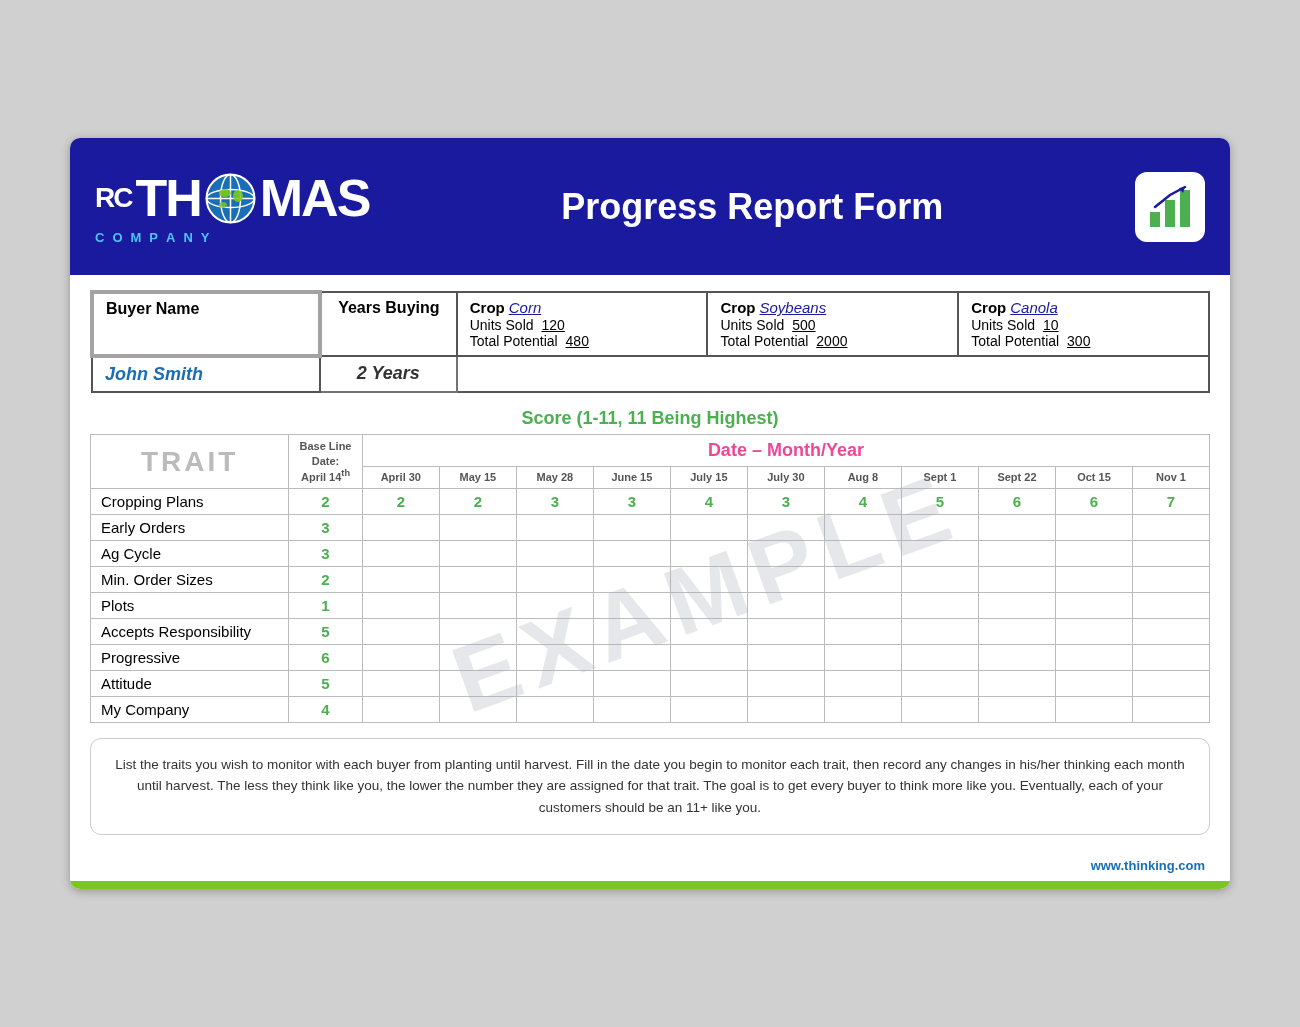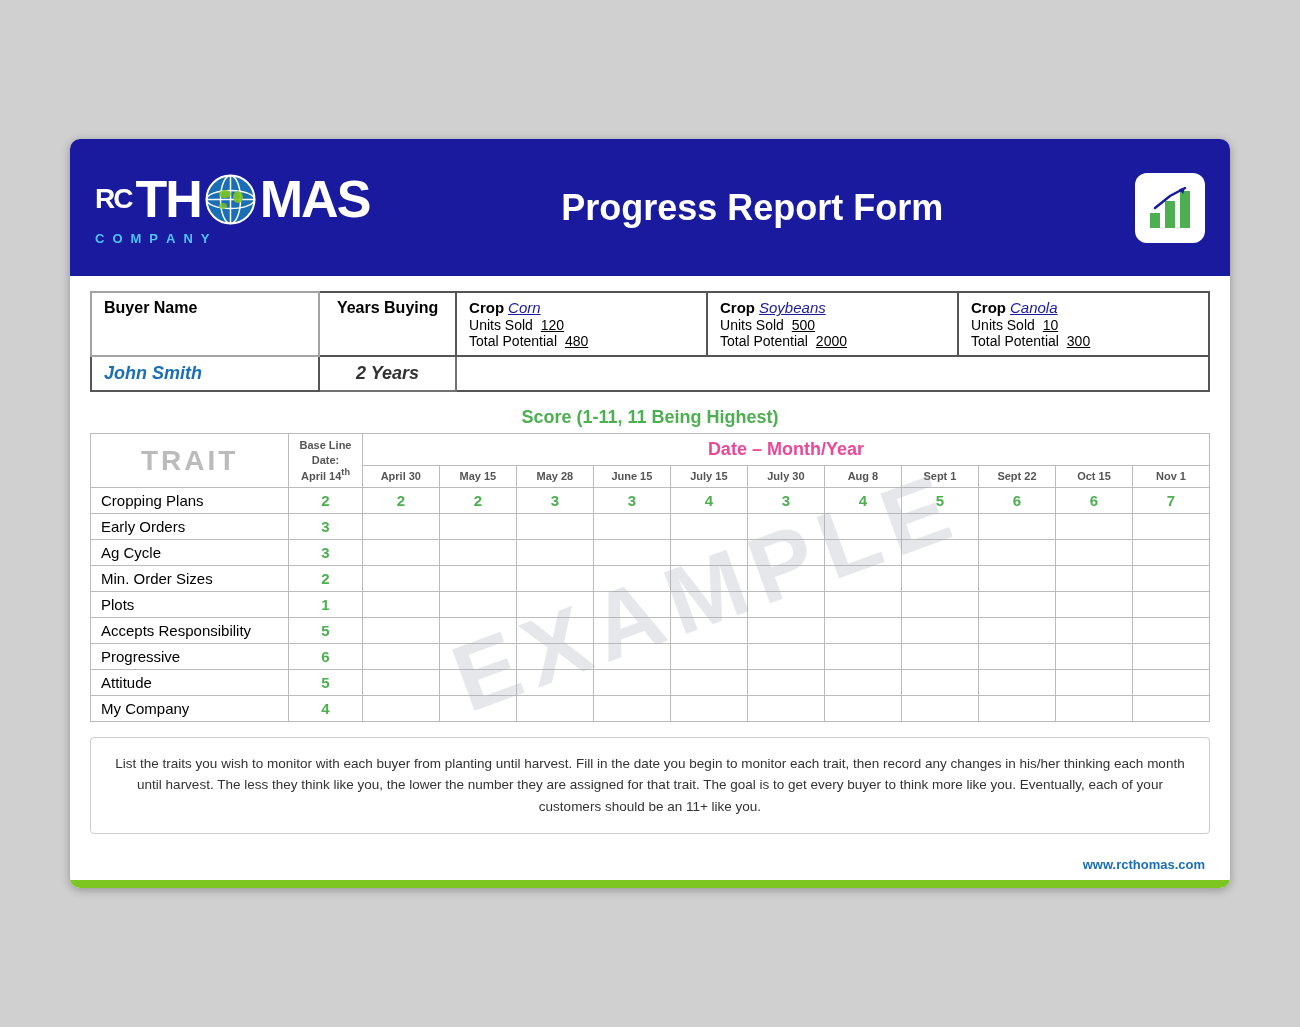--- a/index.html
+++ b/index.html
@@ -149,21 +149,21 @@
       line-height: 1.3;
     }
     .col-date {
       font-size: 11px;
       color: #555;
     }
     
     .instructions {
       margin: 15px 20px;
       border: 1px solid #ccc;
-      border-radius: 4px;
+      border-radius: 11px;
       padding: 15px 20px;
       font-size: 13.5px;
       color: #333;
       text-align: center;
       line-height: 1.6;
     }
     
     .footer {
       text-align: right;
       padding: 8px 25px;
@@ -220,21 +220,21 @@
         <polyline points="10,25 25,13 40,5" fill="none" stroke="#1a1a9e" stroke-width="2.5" stroke-linecap="round"></polyline>
         <polygon points="40,5 34,6 38,11" fill="#1a1a9e"></polygon>
       </svg>
     </div>
   </div>
 
   <div style="margin: 15px 20px 5px 20px;">
     <table class="buyer-table">
       <tbody>
           <tr>
-        <td style="border: 2px solid #a3a3a3; width:200px;">
+        <td style="border: 4px solid #a3a3a3; width:200px;">
           <div class="buyer-label">Buyer Name</div>
         </td>
         <td style="border: 2px solid #555; width:120px; text-align:center;">
           <div class="buyer-label">Years Buying</div>
         </td>
         <td style="border: 2px solid #555; width:220px; vertical-align:top; padding: 6px 12px;">
           <div>
             <span class="crop-label">Crop</span><span style="text-decoration:underline; margin-left:4px;" class="crop-name">Corn</span>
           </div>
           <div class="crop-line">
@@ -469,17 +469,17 @@
           </tbody>
       </table>
 
       <div style="position:absolute; top:55%; left:55%; transform:translate(-50%,-50%) rotate(-20deg); font-size:95px; font-weight:900; color:rgba(170,175,185,0.3); pointer-events:none; letter-spacing:10px; white-space:nowrap;">EXAMPLE</div>
     </div>
   </div>
 
   <div class="instructions">List the traits you wish to monitor with each buyer from planting until harvest.  Fill in the date you begin to monitor each trait, then record any changes in his/her thinking each month until harvest.  The less they think like you, the lower the number they are assigned for that trait.  The goal is to get every buyer to think more like you.  Eventually, each of your customers should be an 11+ like you.</div>
 
   <div class="footer">
-    <span style="cursor:pointer;">www.rcthomas.com</span>
+    <span style="cursor:pointer;">www.thinking.com</span>
   </div>
 
   <div class="green-bar"></div>
 </div>
 
 </body></html>

